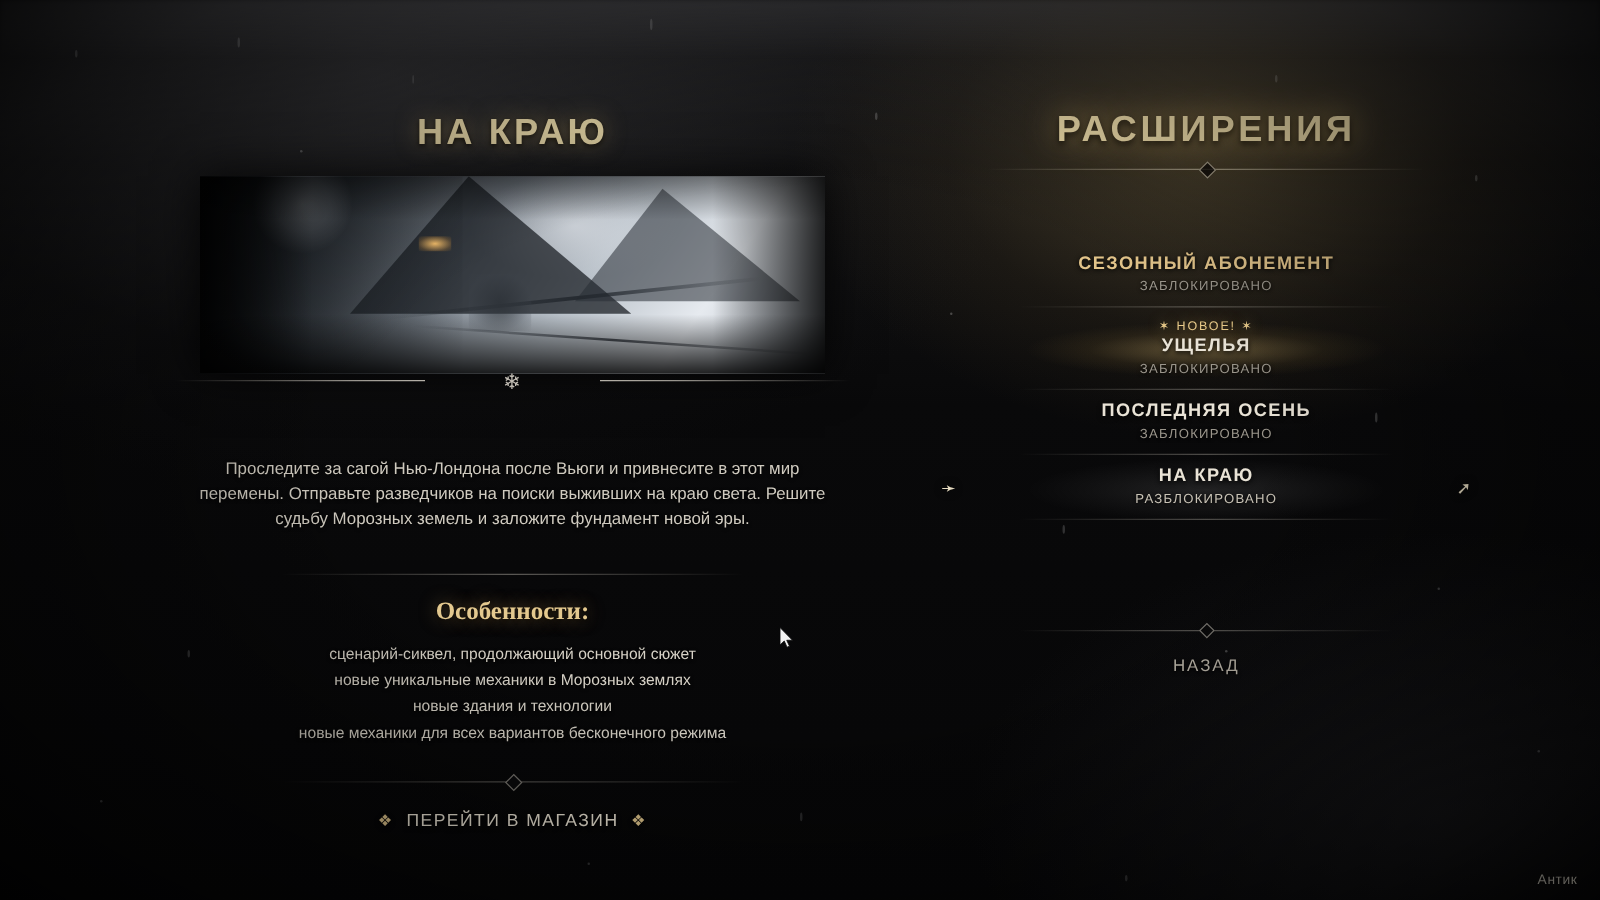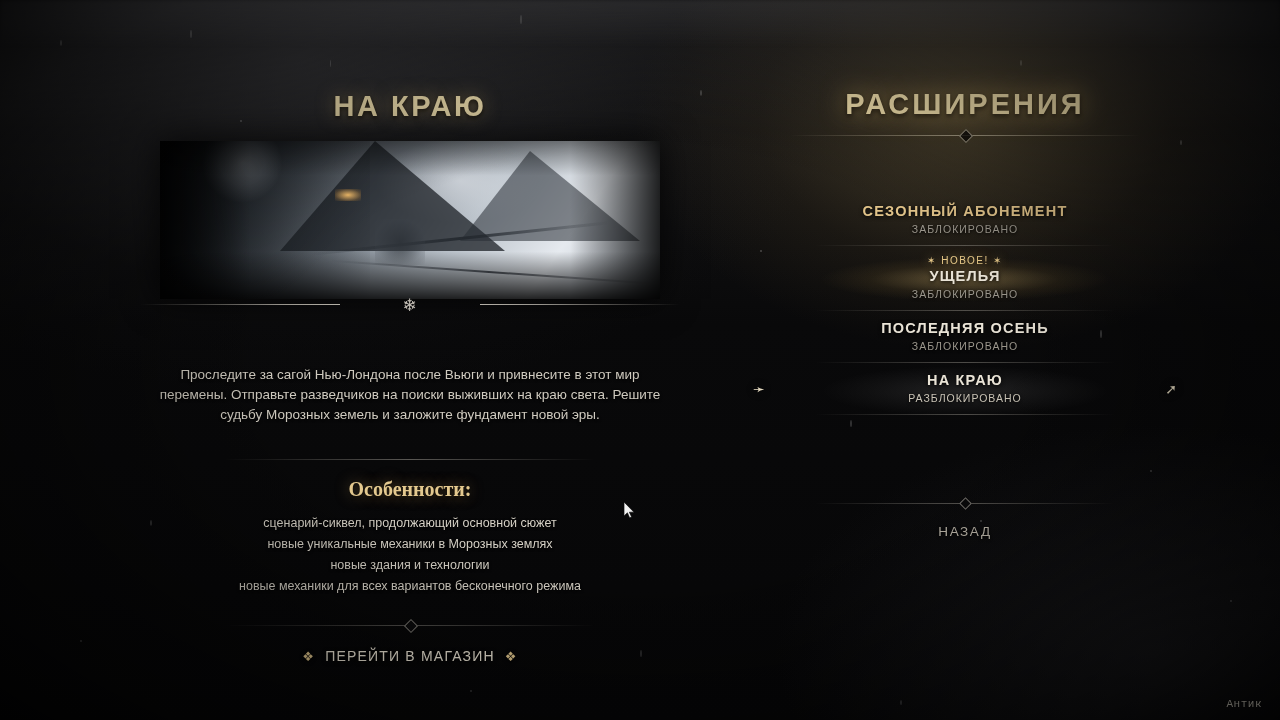--- a/index.html
+++ b/index.html
@@ -347,21 +347,21 @@
   }
 
   
   .watermark {
     position: absolute;
     right: 18px;
     bottom: 10px;
     font-size: 11px;
     color: rgba(170,165,155,0.55);
     letter-spacing: 0.5px;
-    font-family: Liberation Mono, monospace;
+    font-family: Liberation Sans, sans-serif;
   }
 
   
   .cursor {
     position: absolute;
     left: 624px;
     top: 502px;
     width: 12px;
     height: 18px;
     pointer-events: none;

